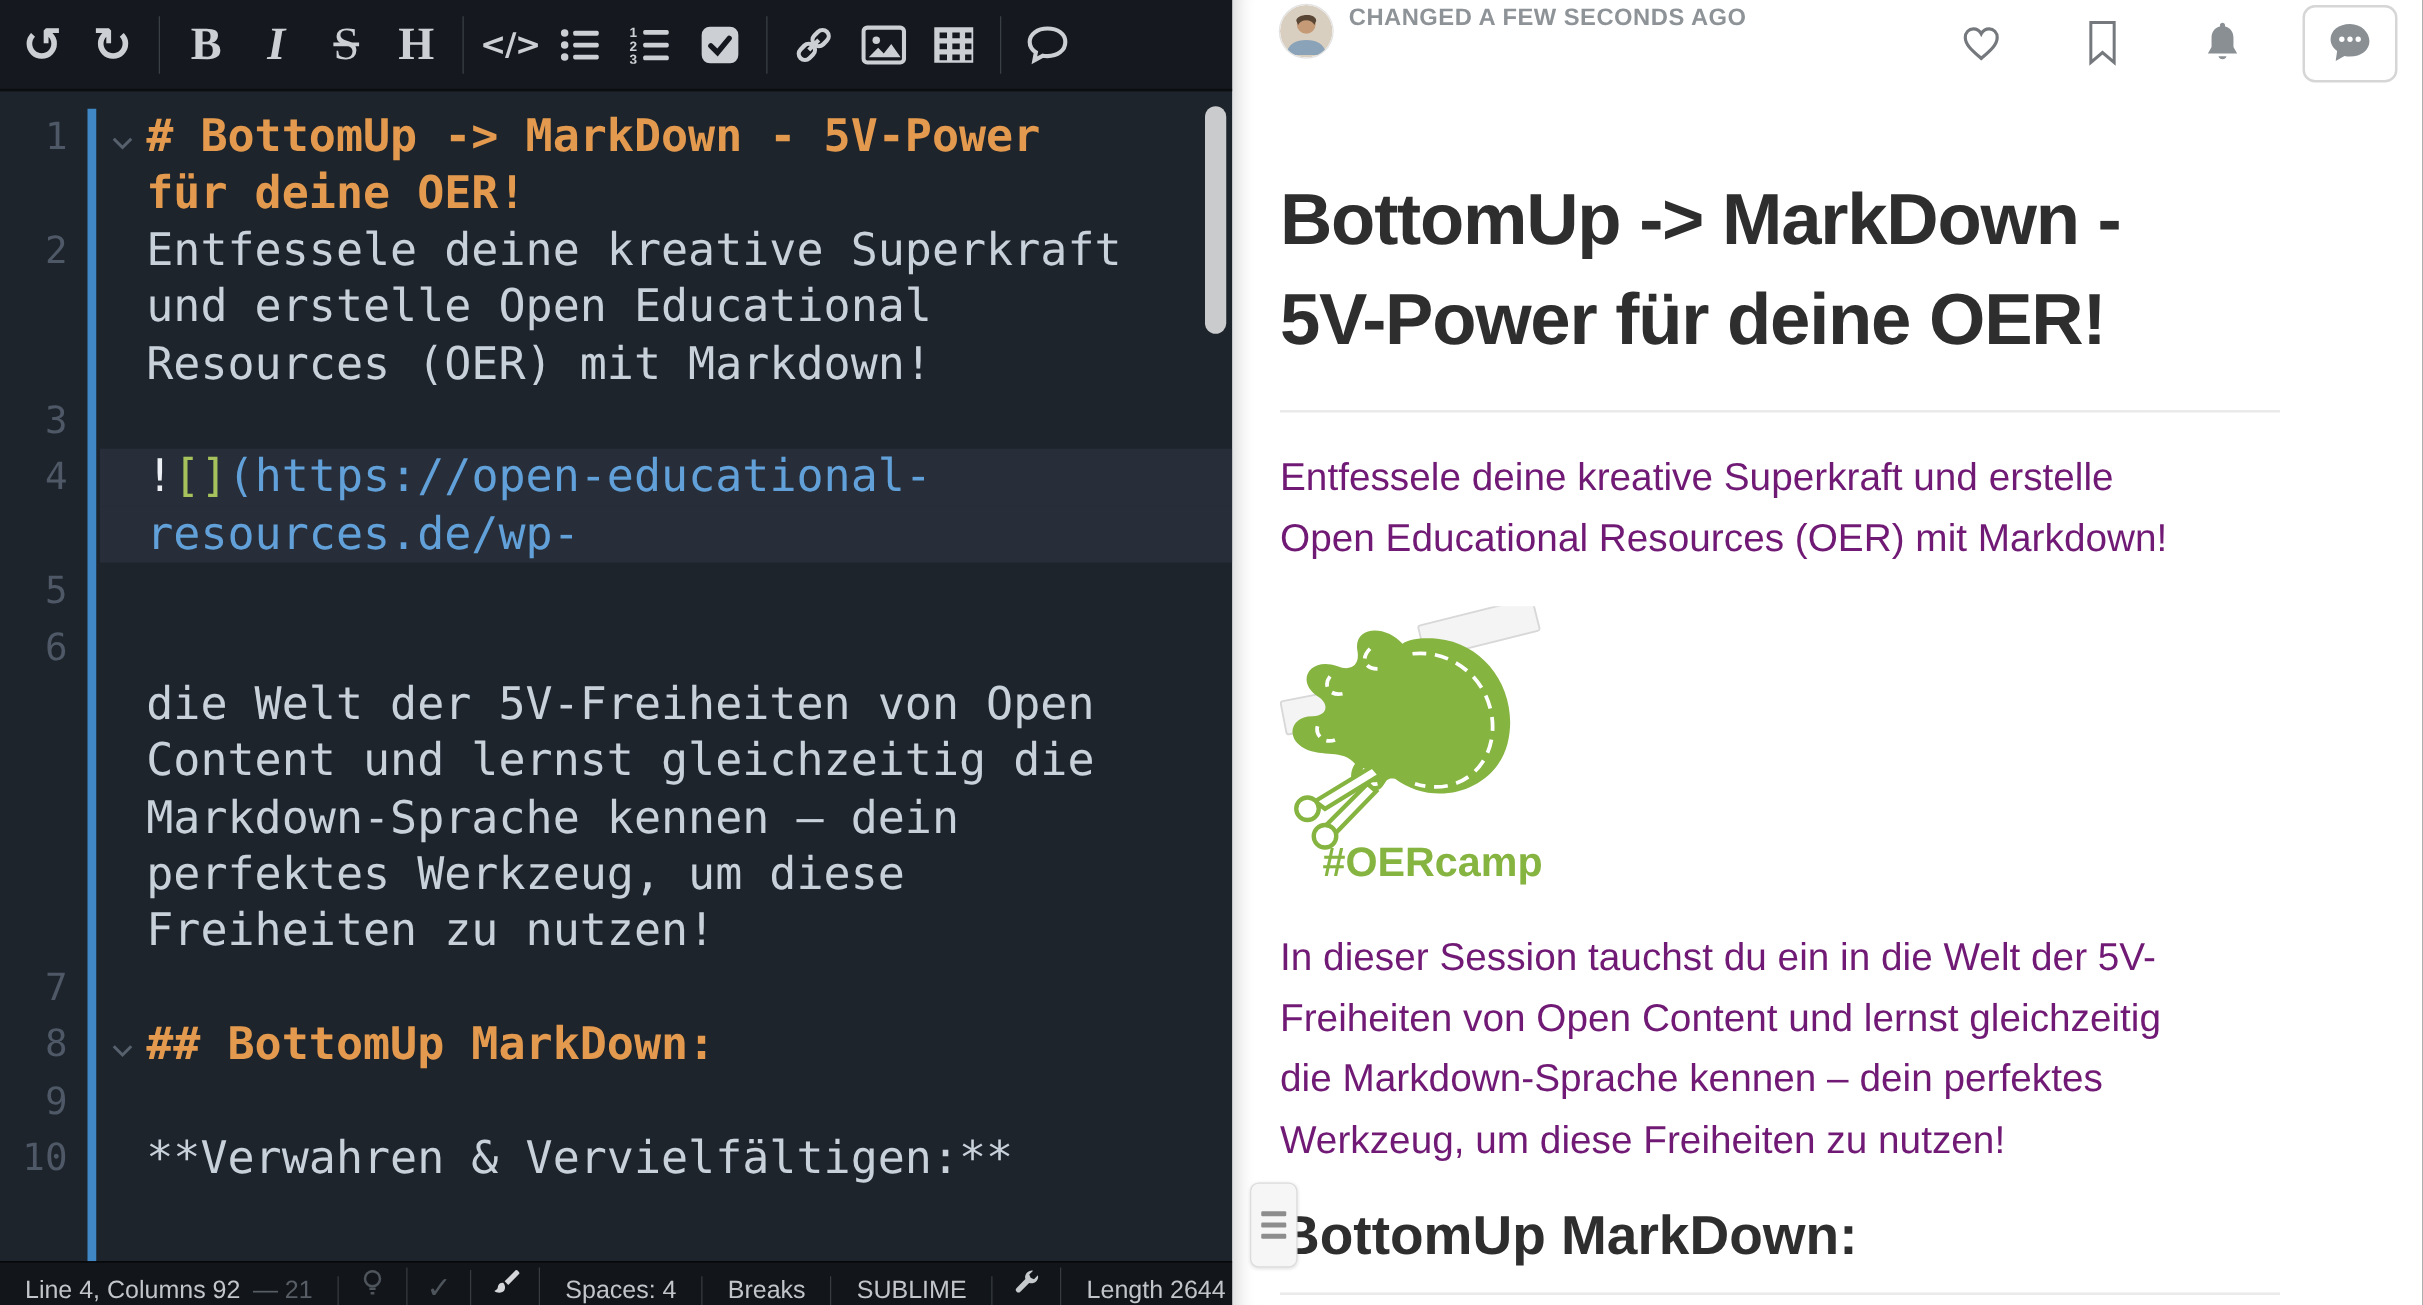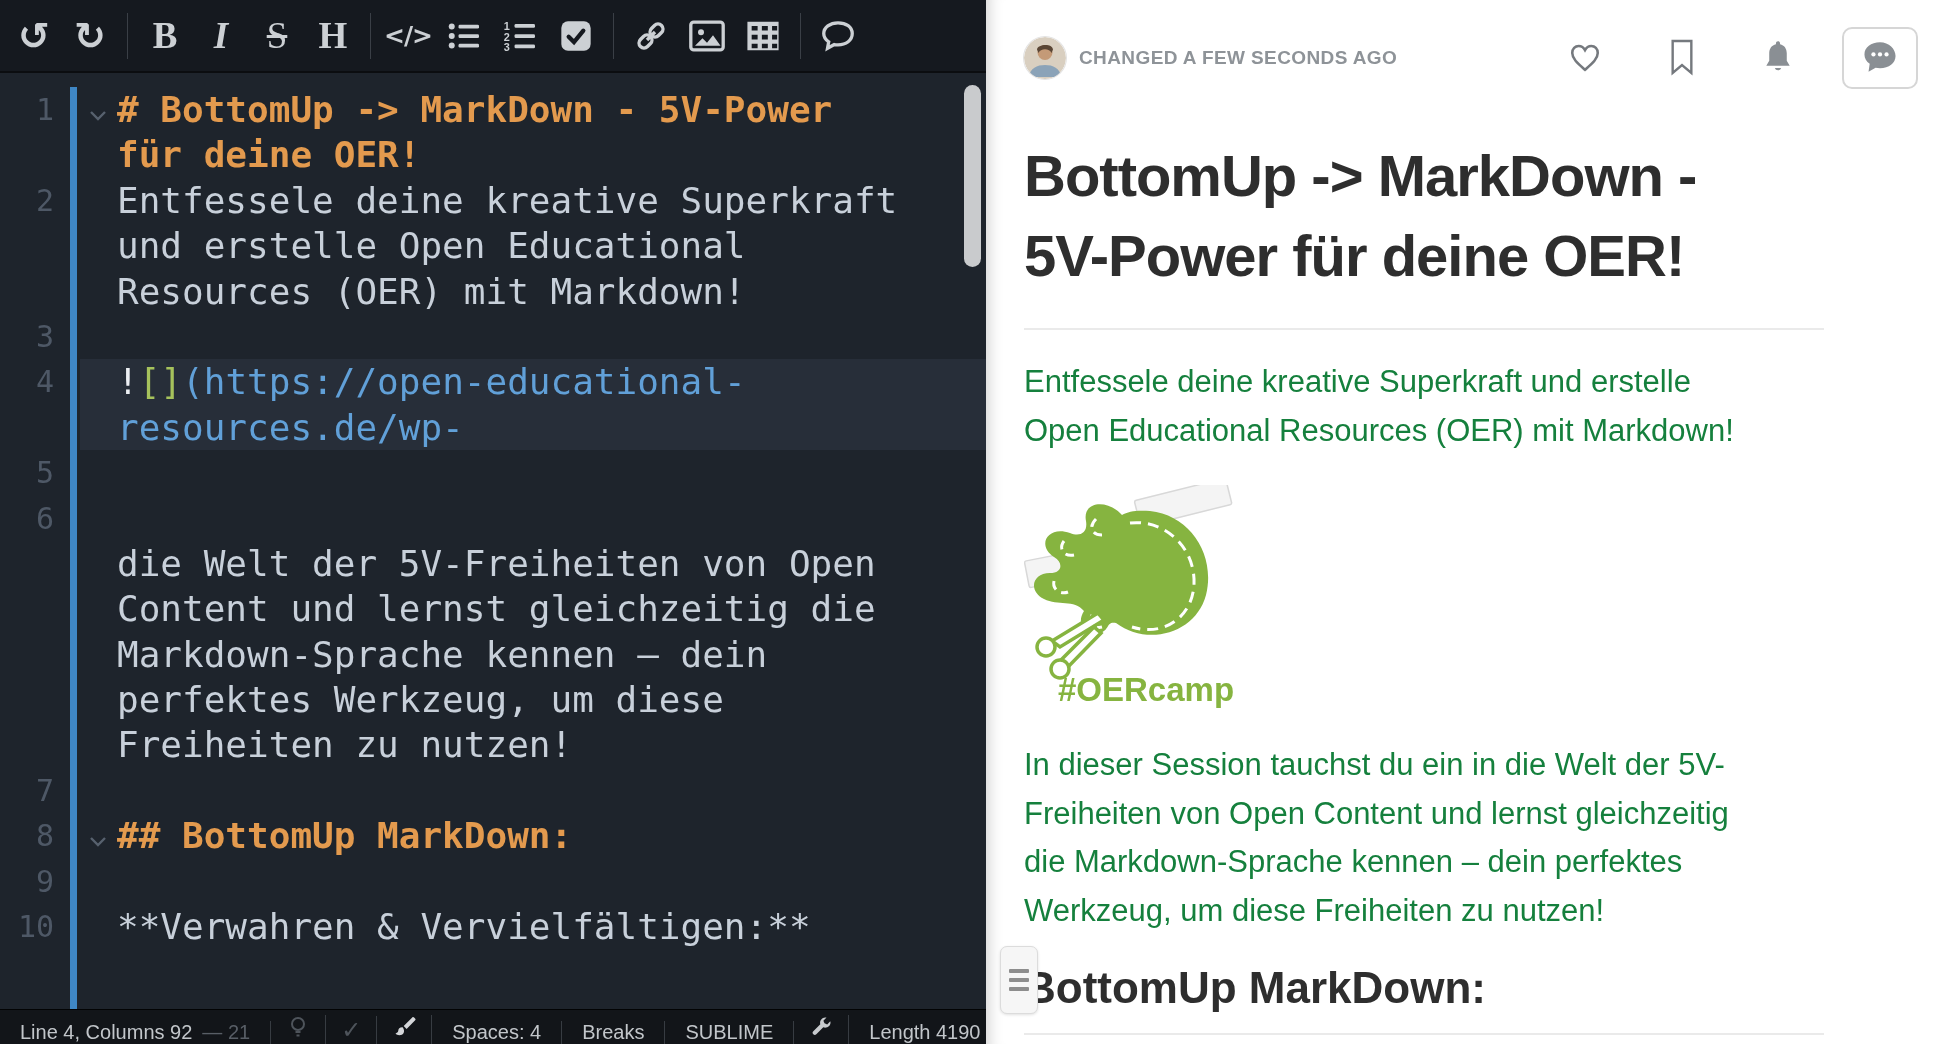--- a/index.html
+++ b/index.html
@@ -35,31 +35,31 @@
   .ed-scroll{position:absolute;right:5px;top:85px;width:17px;height:182px;border-radius:9px;background:#c9cbcd}
 
   .statusbar{position:absolute;left:0;right:0;bottom:0;height:34px;background:#121519;border-top:1px solid #020304;display:flex;align-items:flex-end;font-size:20px;color:#c2c6ca}
   .sb-cell{display:flex;align-items:center;padding:0 20px;border-right:1px solid #373c42;white-space:nowrap}
   .sb-icon-cell{padding:0 15px}
   .sb-dim{color:#585e66;margin-left:10px}
   .sb-last{flex:1;justify-content:center;border-right:none}
 
   
   .preview-pane{flex:1;position:relative;background:#fff;box-shadow:inset 18px 0 16px -16px rgba(0,0,0,.20)}
-  .pv-header{display:flex;align-items:center;height:112px;padding:4px 20px 0 38px;box-sizing:border-box}
+  .pv-header{display:flex;align-items:flex-start;height:112px;padding:4px 20px 0 38px;box-sizing:border-box}
   .avatar{width:42px;height:42px;border-radius:50%;overflow:hidden;flex:none;box-shadow:0 0 0 1px #e3e3e3}
   .changed-label{margin-left:13px;font-size:19px;font-weight:bold;letter-spacing:.4px;color:#8e9398}
   .hdr-icons{margin-left:auto;display:flex;align-items:center}
   .hdr-icon{margin-left:62px;display:flex;align-items:center;justify-content:center;background:none;border:none;padding:0;cursor:pointer}
   .comment-btn{margin-left:46px;width:76px;height:62px;border:2px solid #d6d6d6;border-radius:10px;background:#fff;display:flex;align-items:center;justify-content:center;cursor:pointer}
 
   .pv-content{width:800px;margin-left:38px}
   .pv-title{margin:24px 0 0;font-size:58px;line-height:80px;font-weight:bold;color:#2e2e2e;letter-spacing:-1px;white-space:pre-line}
   .pv-hr{border:none;border-top:2px solid #eaeaea;margin:32px 0 0}
-  .pv-p{margin:28px 0 0;font-size:31px;line-height:48.5px;color:#15803d;white-space:pre-line}
+  .pv-p{margin:28px 0 0;font-size:31px;line-height:48.5px;color:#701a75;white-space:pre-line}
   .logo-block{margin-top:30px}
   .pv-h2{margin:26px 0 0;font-size:44px;line-height:54px;font-weight:bold;color:#2e2e2e;white-space:pre-line}
   .pv-hr2{border:none;border-top:2px solid #eaeaea;margin:18px 0 0}
 
   .toc-tab{position:absolute;left:14px;top:946px;width:36px;height:66px;background:#f6f6f6;border:1px solid #dcdcdc;border-radius:7px;box-shadow:0 1px 3px rgba(0,0,0,.12);display:flex;flex-direction:column;align-items:center;justify-content:center;cursor:pointer}
   .toc-tab .bar{width:20px;height:4px;background:#8d8d8d;margin:2.5px 0;border-radius:1px}
 </style>
 </head>
 <body>
 
@@ -225,21 +225,21 @@
         <span>SUBLIME</span>
       </div>
       <div class="sb-cell sb-icon-cell">
         <span>
           <svg width="24" height="24" viewBox="0 0 24 24" fill="#c7cacd">
               <path d="M21.5 6.8a5.3 5.3 0 0 1-7.2 5.5l-7 7a2.1 2.1 0 1 1-3-3l7-7a5.3 5.3 0 0 1 6.2-6.7l-3.1 3.1 1.1 2.6 2.7 1.1 3.1-3.1c.1.5.2 1 .2 1.5z"></path>
             </svg>
         </span>
       </div>
       <div class="sb-cell sb-last">
-        <span>Length 4190</span>
+        <span>Length 2644</span>
       </div>
     </div>
   </div>
 
   <div class="preview-pane">
     <div class="pv-header">
       <div class="avatar">
         <svg width="42" height="42" viewBox="0 0 42 42">
           <circle cx="21" cy="21" r="21" fill="#d9cfc0"></circle>
           <path d="M5 40c1-9 8-12 16-12s15 3 16 12z" fill="#8ba3b8"></path>

